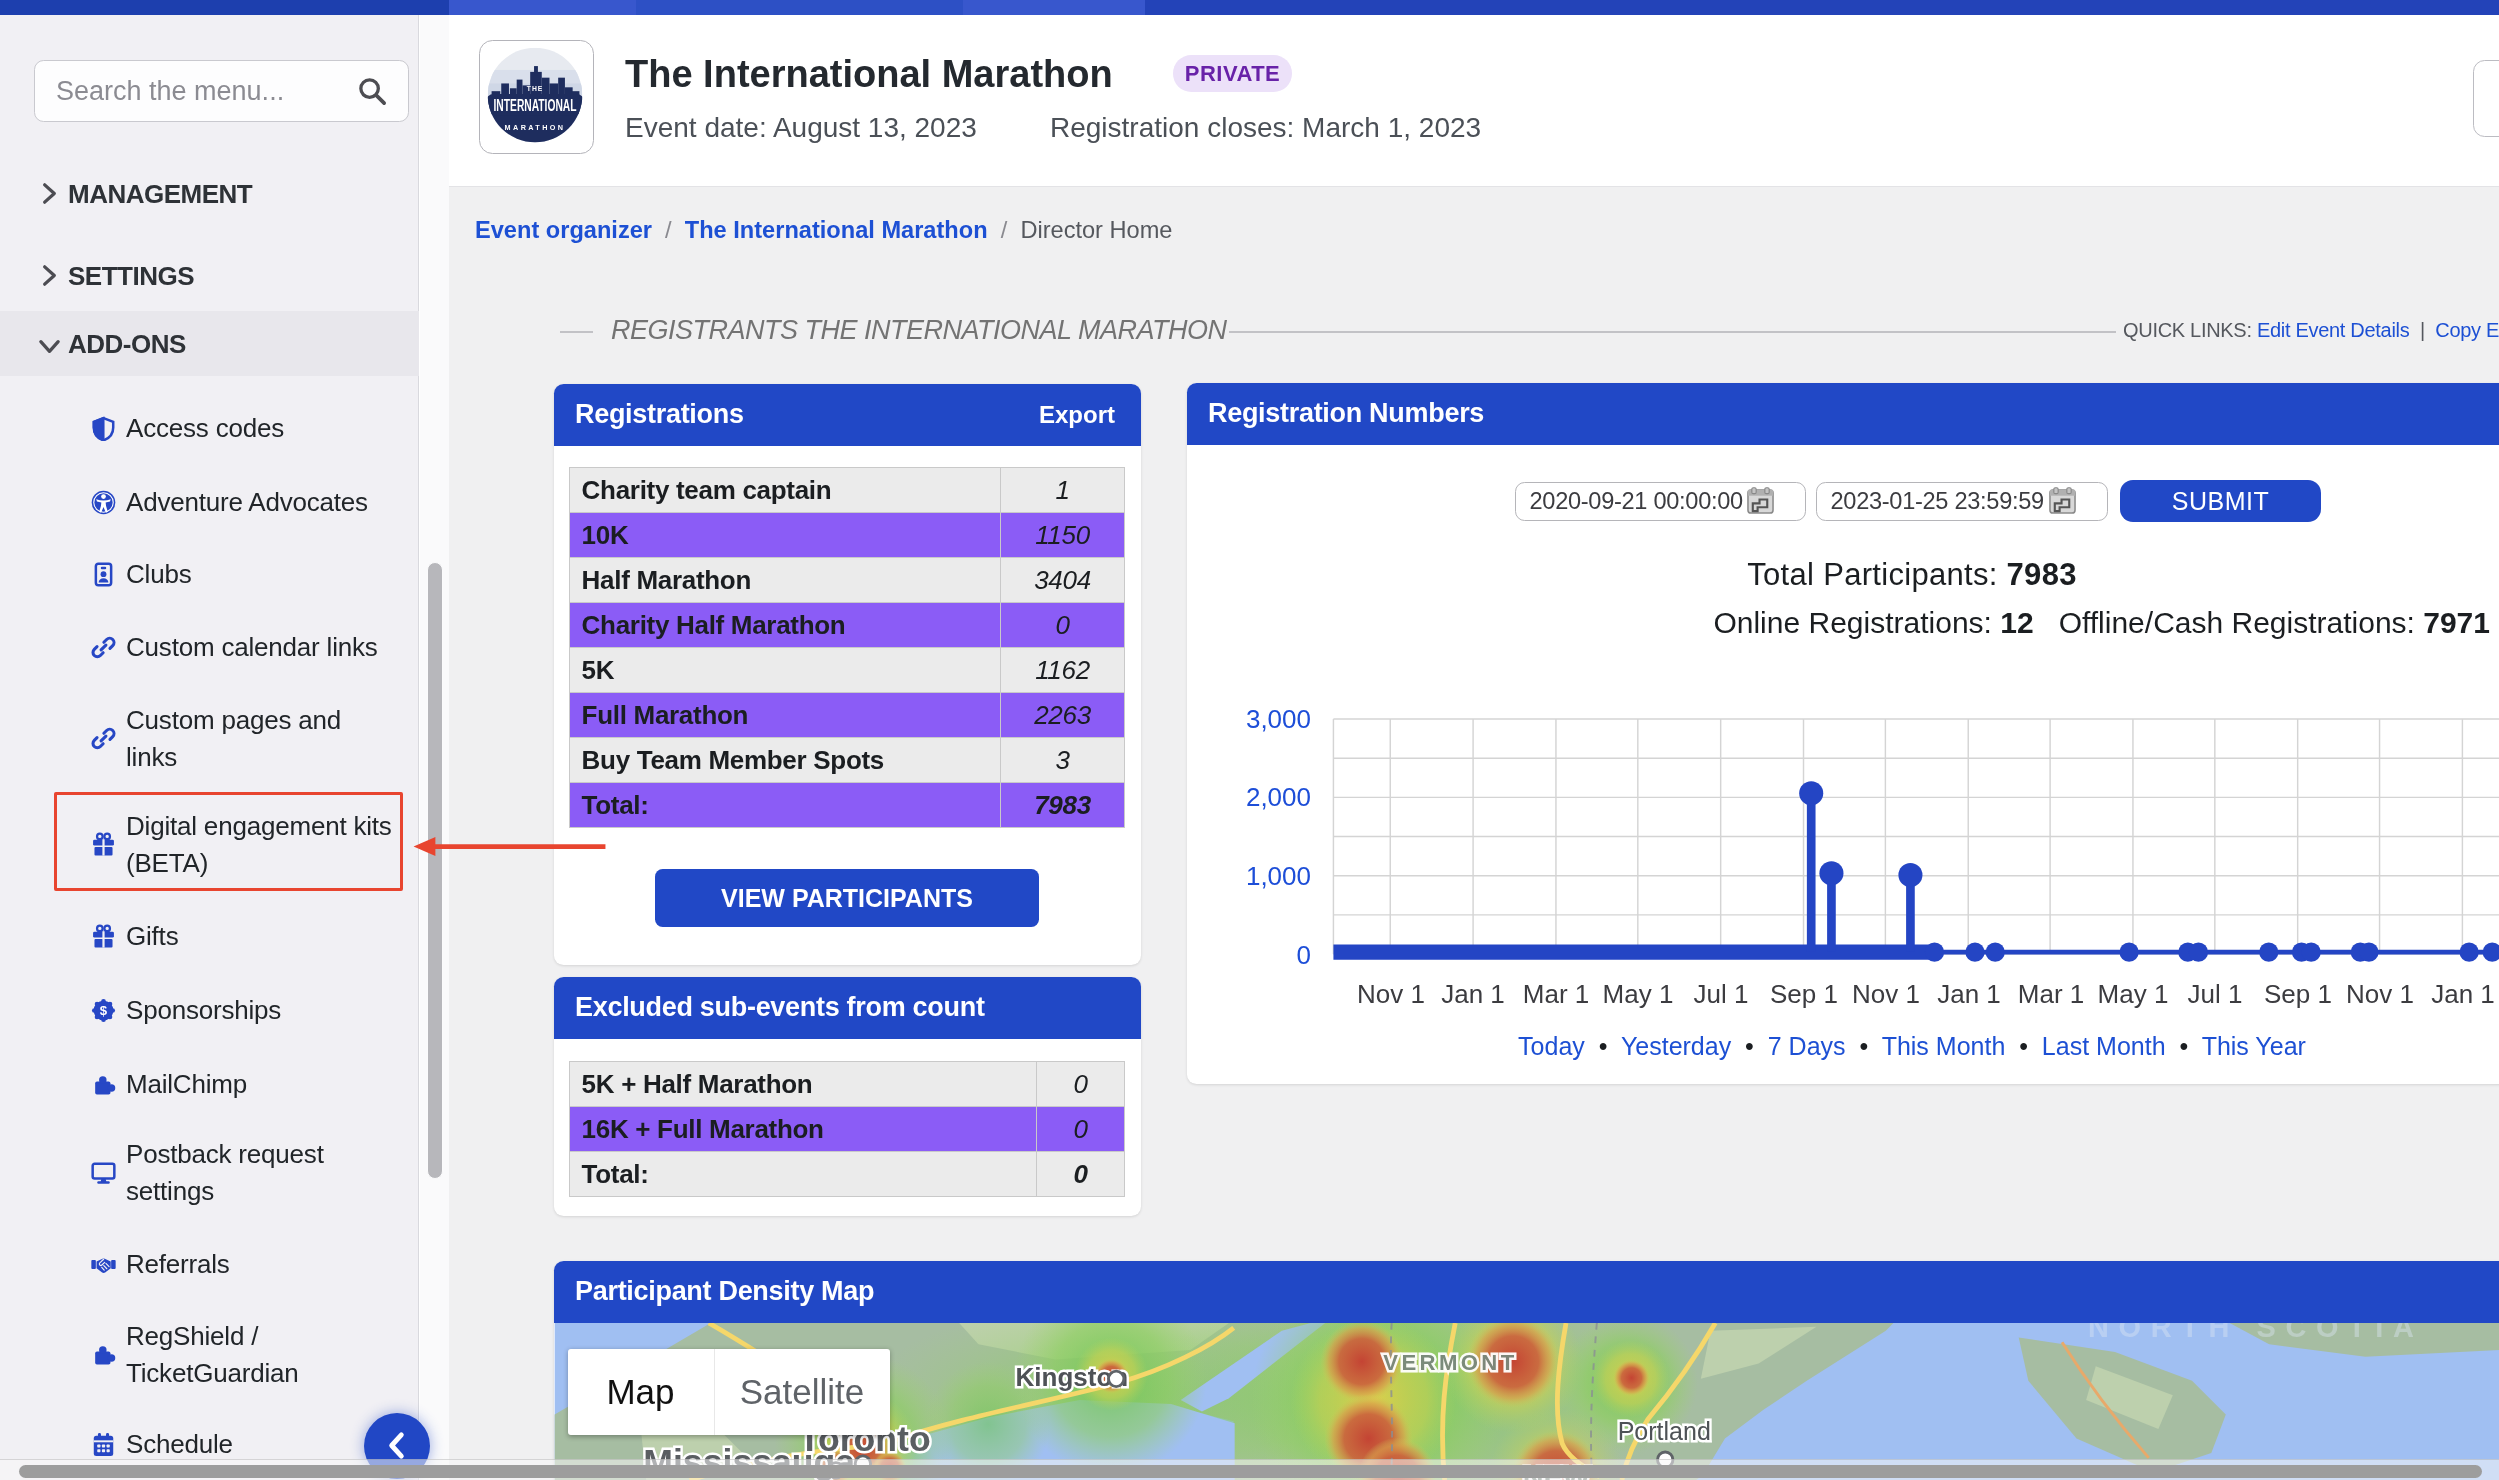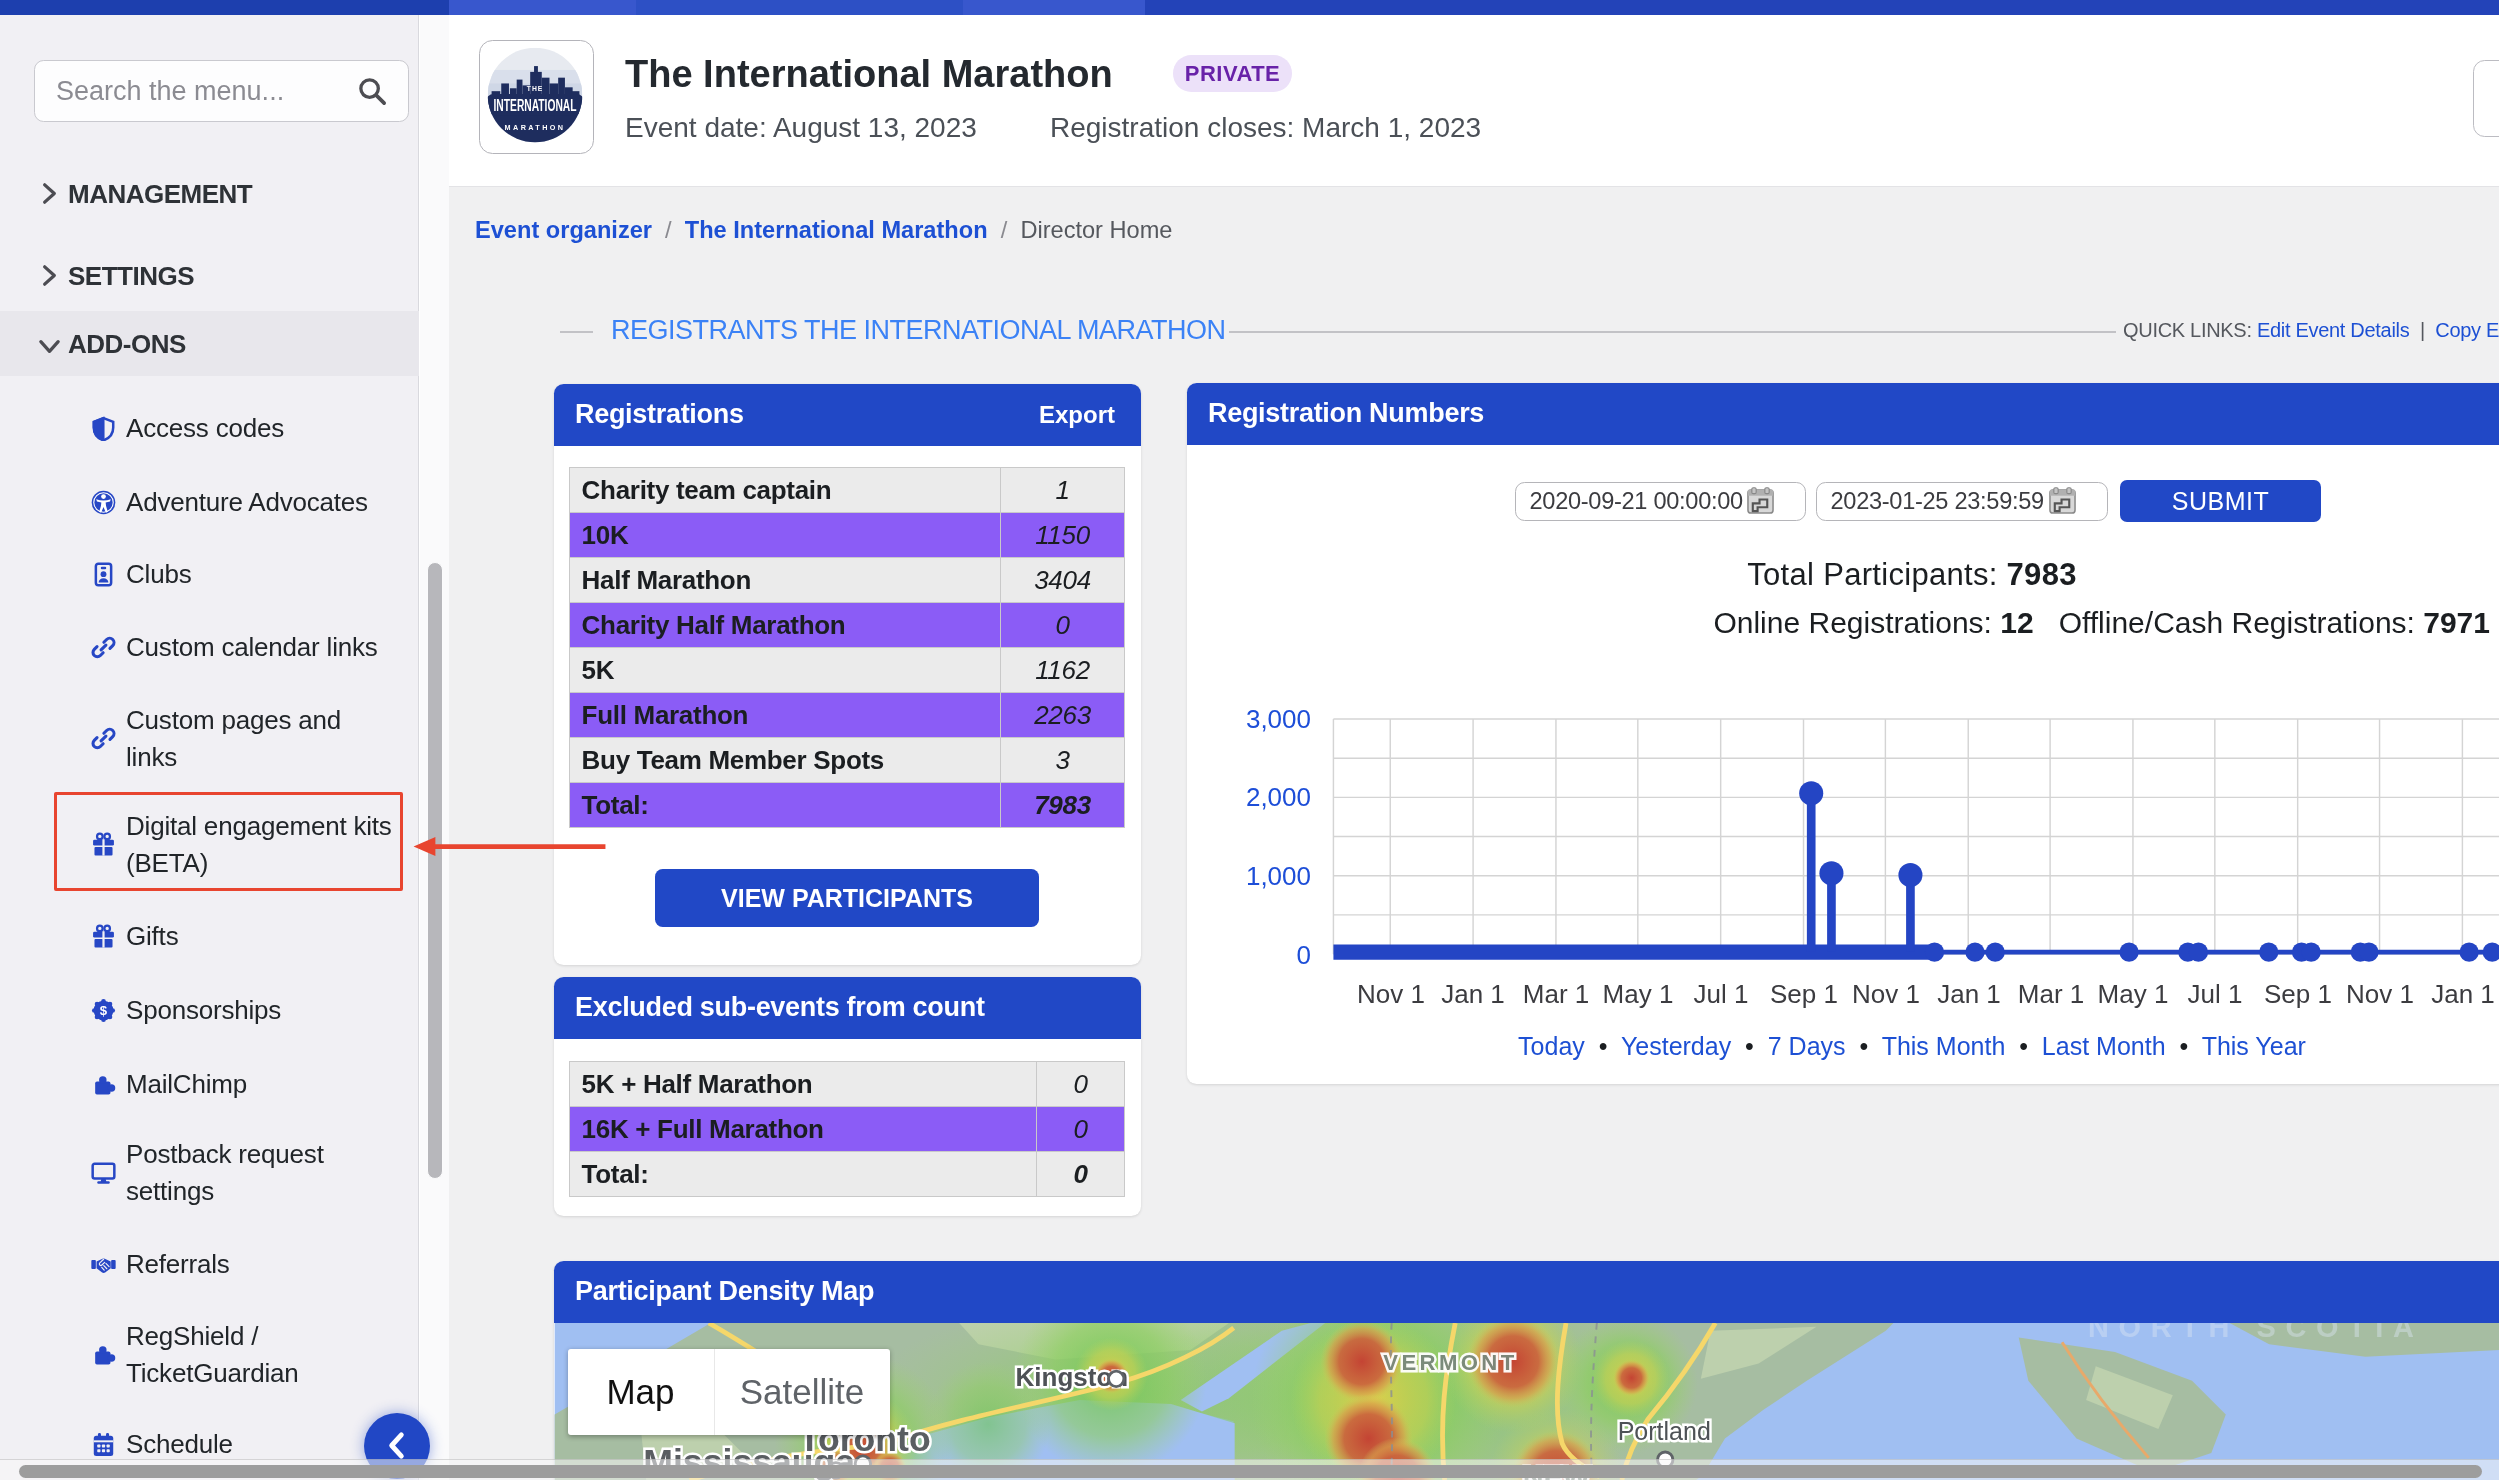--- a/index.html
+++ b/index.html
@@ -44,21 +44,21 @@
 #evmeta { position:absolute; left:625px; top:112px; font-size:28px; color:#4b5057; }
 #evmeta2 { position:absolute; left:1050px; top:112px; font-size:28px; color:#4b5057; }
 #cornerbox { position:absolute; left:2473px; top:60px; width:39px; height:77px; background:#fff; border:1.9px solid #bcbcc2; border-radius:11.6px; }
 
 #breadcrumb { position:absolute; left:475px; top:217px; font-size:23.6px; color:#8a8a90; }
 #breadcrumb a { color:#1d50d4; font-weight:bold; text-decoration:none; }
 #breadcrumb .cur { color:#55585e; }
 
 #sectionrow { position:absolute; left:554px; top:332px; width:1946px; height:0; }
 .secline { position:absolute; height:1.9px; background:#c2c2c6; top:-1px; }
-#sectitle { position:absolute; left:57px; top:-17.3px; font-size:27px; color:#3b82f6; letter-spacing:-0.5px;text-align:right; }
+#sectitle { position:absolute; left:57px; top:-17.3px; font-size:27px; font-style:italic; color:#737373; letter-spacing:-0.5px;text-align:right; }
 #quicklinks { position:absolute; left:1569px; top:-13.5px; font-size:20px; color:#55585e; white-space:nowrap; letter-spacing:-0.3px; }
 #quicklinks a { color:#1d50d4; text-decoration:none; }
 
 
 .card { position:absolute; background:#fff; border-radius:9.6px; box-shadow:0 1px 2.9px rgba(0,0,0,.12); }
 .chead { position:absolute; left:0; top:0; width:100%; height:62px; background:#2148c6; border-radius:9.6px 9.6px 0 0; }
 .chead .t { position:absolute; left:21px; top:15.4px; font-size:27px; font-weight:bold; color:#fff; letter-spacing:-0.3px; }
 
 #regcard { left:554px; top:384px; width:587px; height:581px; }
 #regcard .export { position:absolute; right:26px; top:17.3px; font-size:24px; font-weight:bold; color:#fff; }
@@ -72,21 +72,21 @@
 
 #viewbtn { position:absolute; left:655px; top:869px; width:384px; height:58px; background:#2148c6; border-radius:7.7px; color:#fff; font-size:25px; font-weight:bold; text-align:center; line-height:58px; letter-spacing:0; }
 
 #exccard { left:554px; top:977px; width:587px; height:239px; }
 
 #numcard { left:1187px; top:383px; width:1339px; height:701px; }
 
 .dinput { position:absolute; top:482px; height:39px; background:#fff; border:1.9px solid #b5b5b9; border-radius:9.6px; font-size:23.6px; color:#3c3c40; letter-spacing:-0.3px; }
 .dinput .dtx { position:absolute; left:13.5px; top:4.8px; }
 .dinput .cal { position:absolute; right:31px; top:3.9px; }
-#submitbtn { position:absolute; left:2120px; top:480px; width:201px; height:42px; background:#2148c6; border-radius:7px; color:#fff; font-size:25px; text-align:center; line-height:42px; letter-spacing:0.5px; }
+#submitbtn { position:absolute; left:2120px; top:480px; width:201px; height:42px; background:#2148c6; border-radius:13px; color:#fff; font-size:25px; text-align:center; line-height:42px; letter-spacing:0.5px; }
 
 #totline { position:absolute; left:1334px; top:557px; width:1156px; text-align:center; font-size:31px; color:#1b1e21; letter-spacing:0.3px; }
 #onoffline { position:absolute; left:1334px; top:606px; width:1156px; text-align:right; font-size:30px; color:#1b1e21; }
 .ylab { position:absolute; font-size:26px; color:#1d4ed8; text-align:right; width:106px; }
 .xlab { position:absolute; font-size:26px; color:#3c3c40; text-align:center; width:106px; top:979px; }
 #rangelinks { position:absolute; left:1334px; top:1032px; width:1156px; text-align:center; font-size:25px; color:#1b1e21; }
 #rangelinks a { color:#1d50d4; text-decoration:none; }
 
 #mapcard { left:554px; top:1261px; width:1973px; height:219px; border-radius:9.6px 9.6px 0 0; }
 

